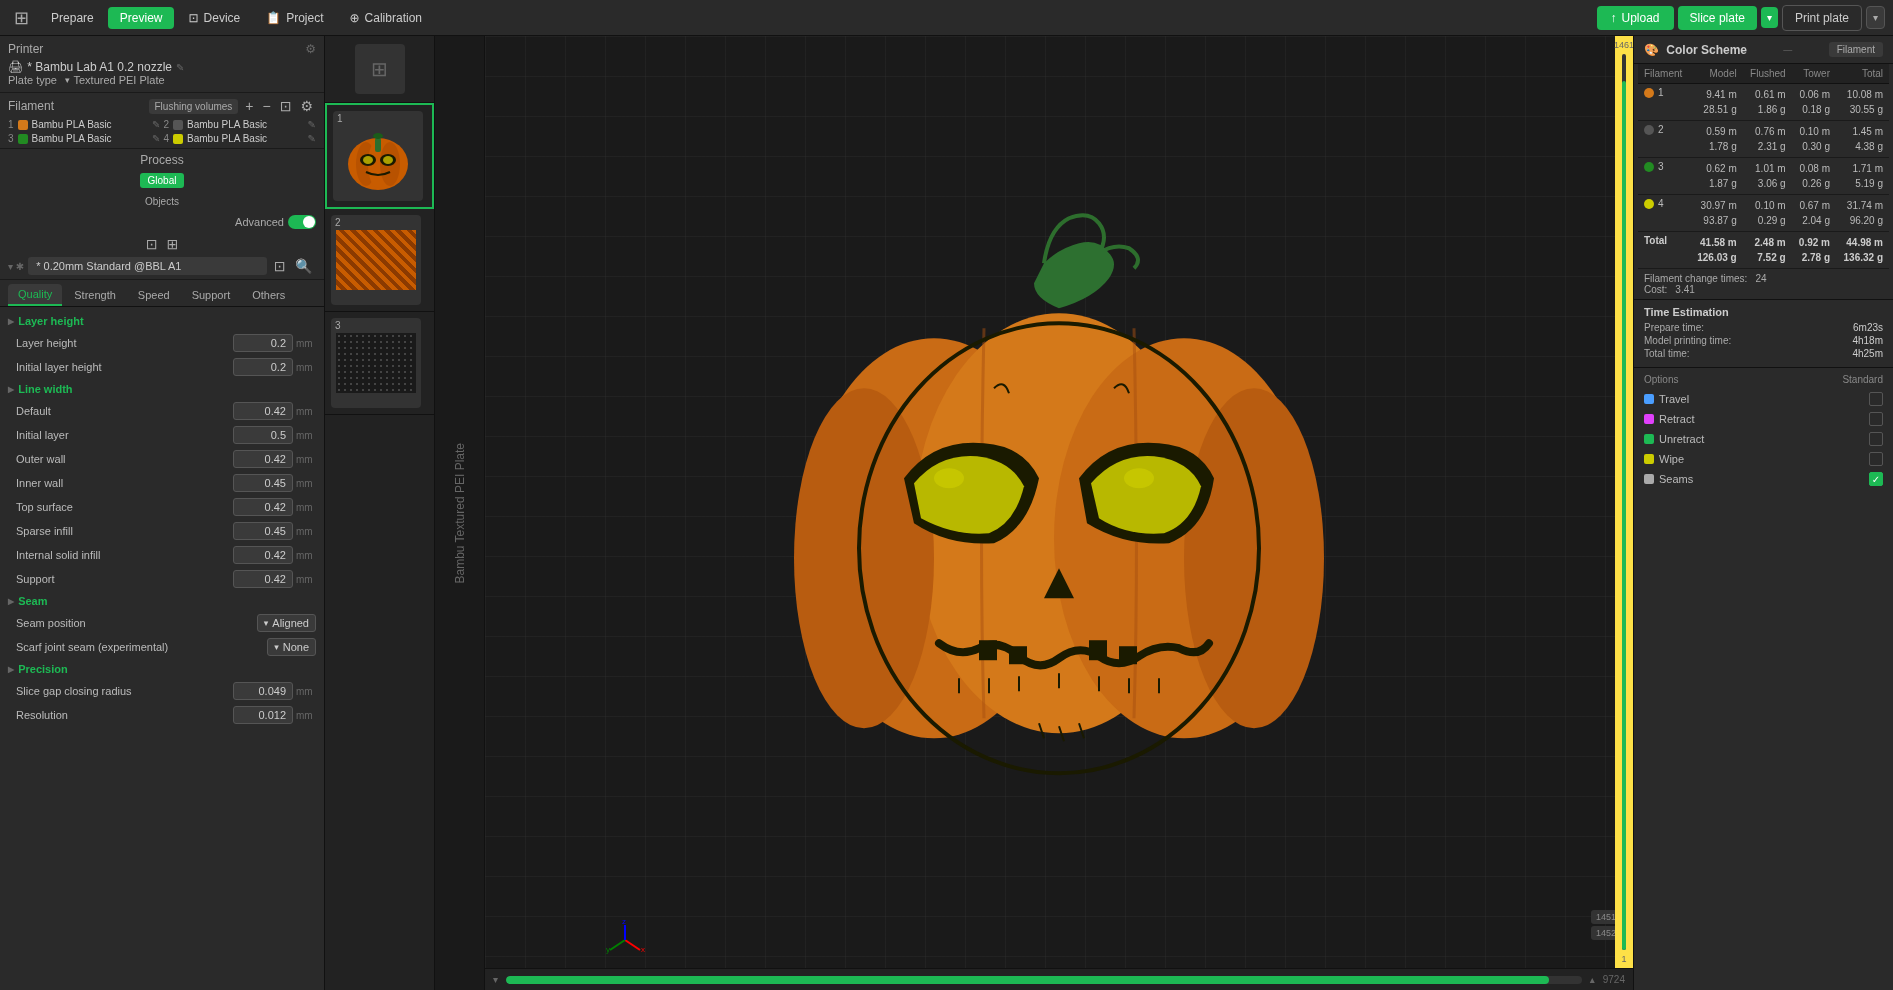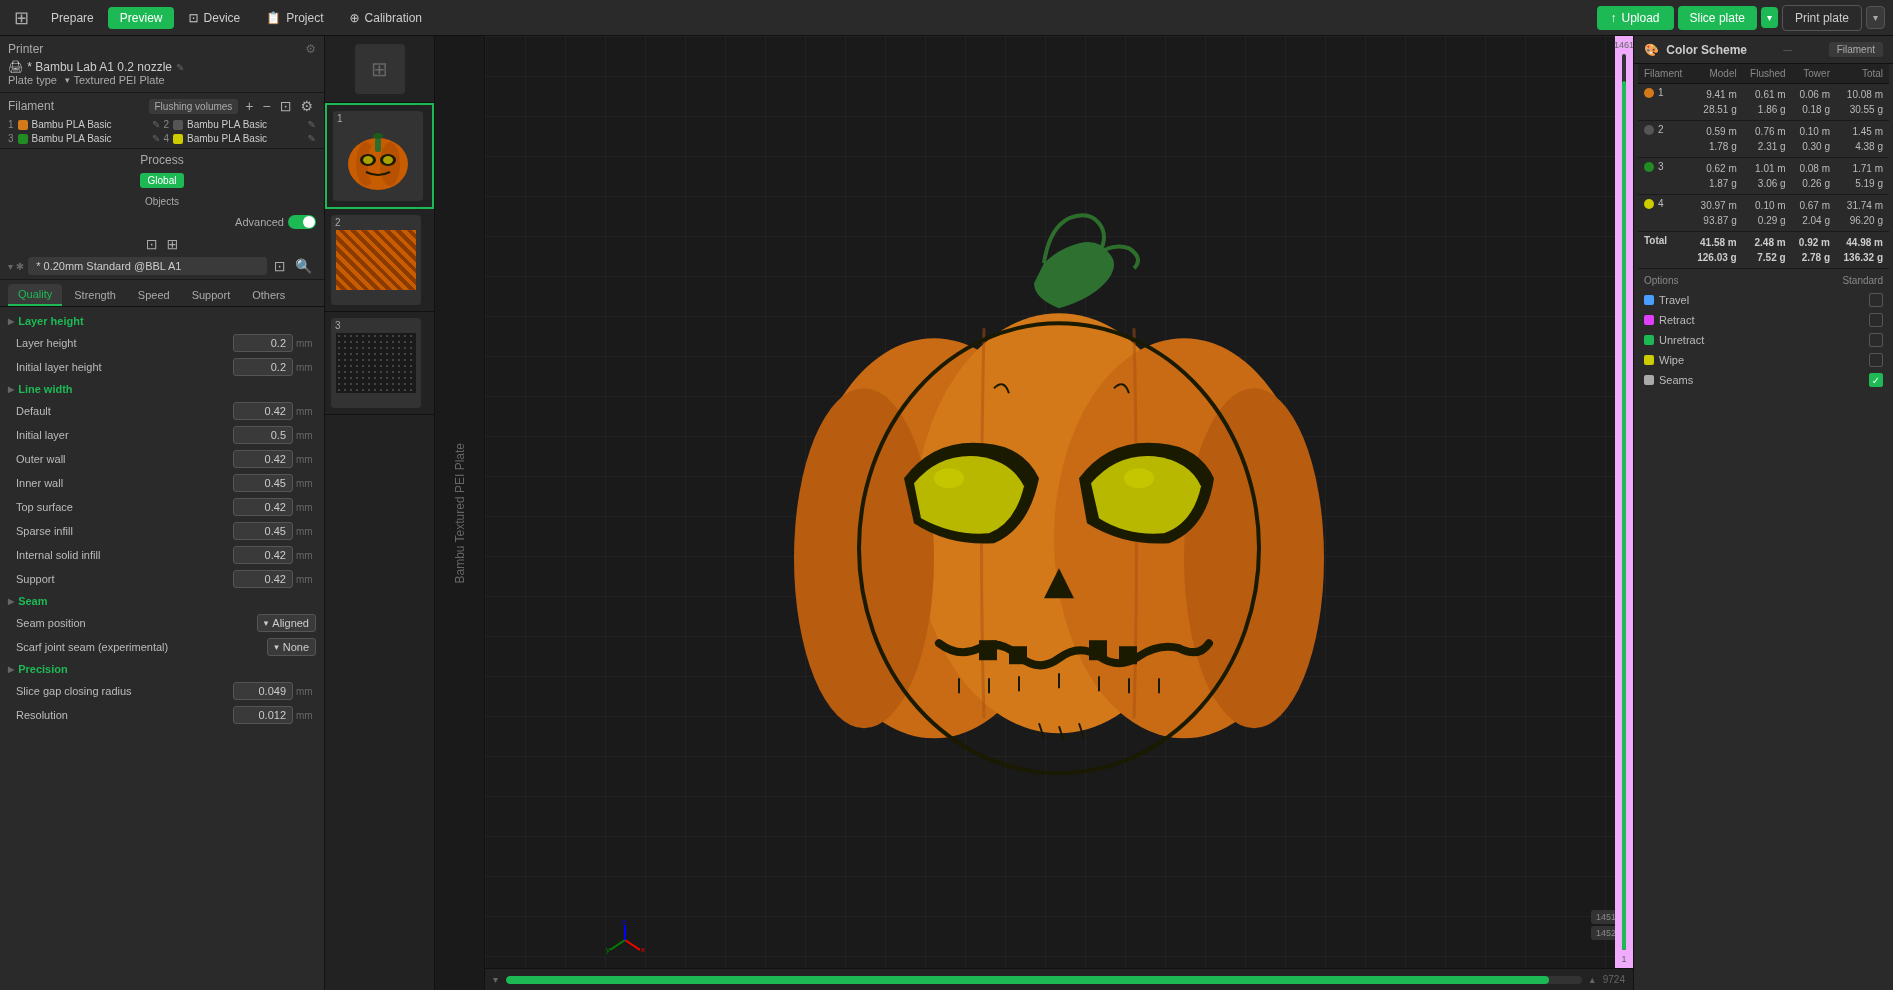--- a/index.html
+++ b/index.html
@@ -1047,21 +1047,21 @@
 
       <div class="bottom-bar">
         <span style="font-size:10px; color:#666;">▾</span>
         <div class="progress-bar-container">
           <div class="progress-bar-fill" style="width:97%;"></div>
         </div>
         <span style="font-size:10px; color:#666;">▴</span>
         <span class="layer-info">9724</span>
       </div>
 
-      <div style="position:absolute; right:0; top:0; bottom:22px; width:18px; background:#f0abfc; display:flex; flex-direction:column; align-items:center; justify-content:space-between; padding:4px 0;">
+      <div style="position:absolute; right:0; top:0; bottom:22px; width:18px; background:#fde047; display:flex; flex-direction:column; align-items:center; justify-content:space-between; padding:4px 0;">
         <span style="font-size:9px; color:#666;">1461</span>
         <div style="flex:1; width:4px; background:#333; border-radius:2px; margin:4px 0; position:relative;">
           <div style="position:absolute; bottom:0; width:100%; height:97%; background:#1db954; border-radius:2px;"></div>
         </div>
         <span style="font-size:9px; color:#666;">1</span>
       </div>
 
     </div>
   </div>
 
@@ -1135,21 +1135,46 @@
             <td>Total</td>
             <td class="two-line">41.58 m<br>126.03 g</td>
             <td class="two-line">2.48 m<br>7.52 g</td>
             <td class="two-line">0.92 m<br>2.78 g</td>
             <td class="two-line">44.98 m<br>136.32 g</td>
           </tr>
         </tbody>
       </table>
     </div>
 
-
+    <div style="padding:4px 10px; border-bottom:1px solid #111;">
+      <div style="display:flex; gap:8px; font-size:10px; color:#aaa;">
+        <span>Filament change times:</span>
+        <span>24</span>
+      </div>
+      <div style="display:flex; gap:8px; font-size:10px; color:#aaa;">
+        <span>Cost:</span>
+        <span>3.41</span>
+      </div>
+    </div>
+
+    <div class="time-section">
+      <div class="time-title">Time Estimation</div>
+      <div class="time-row">
+        <span>Prepare time:</span>
+        <span class="time-value">6m23s</span>
+      </div>
+      <div class="time-row">
+        <span>Model printing time:</span>
+        <span class="time-value">4h18m</span>
+      </div>
+      <div class="time-row">
+        <span>Total time:</span>
+        <span class="time-value">4h25m</span>
+      </div>
+    </div>
 
     <div class="options-display-section">
       <div class="options-display-header">
         <span>Options</span>
         <span>Standard</span>
       </div>
       <div class="options-row">
         <div class="options-label">
           <div class="opt-dot" style="background:#4a9eff;"></div>
           <span>Travel</span>

